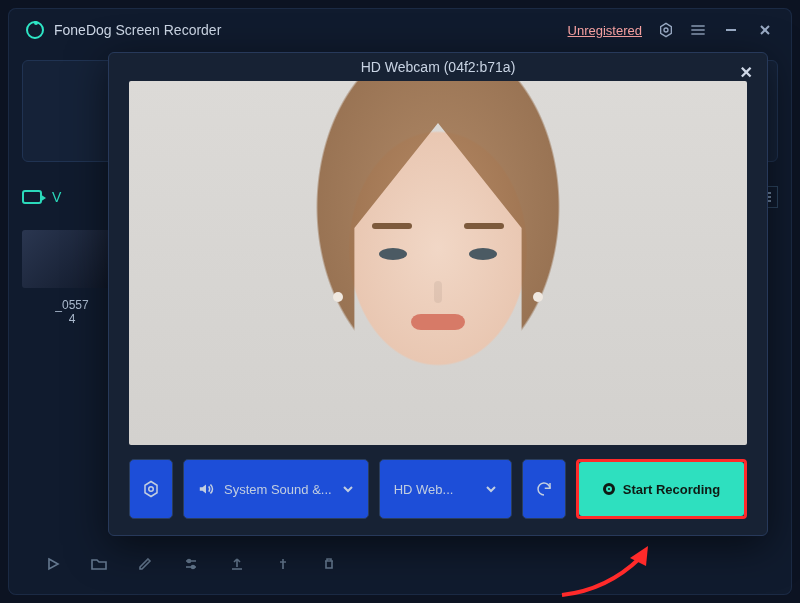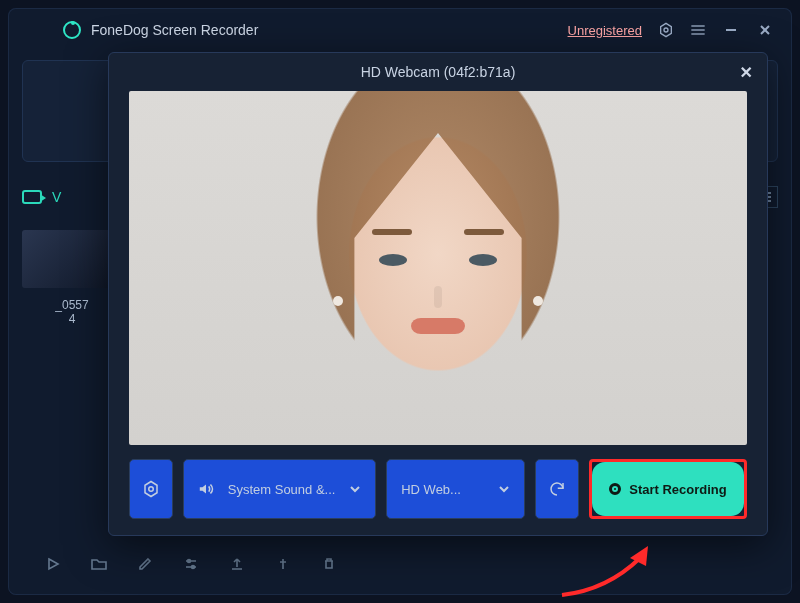--- a/index.html
+++ b/index.html
@@ -4,21 +4,21 @@
 <style>
   *{box-sizing:border-box;margin:0;padding:0;font-family:"Segoe UI",Arial,sans-serif;}
   html,body{background:#0c1322;}
   body{width:800px;height:603px;overflow:hidden;position:relative;}
 
   
   .window{
     position:absolute;inset:8px;border-radius:8px;
     background:#101b2e;box-shadow:0 0 0 1px #1b2a44 inset;
   }
-  .titlebar{height:44px;display:flex;align-items:center;padding:0 18px;color:#b9c6d9;margin-left:37px;}
+  .titlebar{height:44px;display:flex;align-items:center;padding:0 18px;color:#b9c6d9;}
   .brand-logo{width:18px;height:18px;border:2px solid #2ee6c6;border-radius:50%;margin-right:10px;position:relative;}
   .brand-logo::after{content:"";position:absolute;width:4px;height:4px;background:#2ee6c6;border-radius:50%;top:-2px;left:6px;}
   .brand-title{font-size:14px;color:#cdd7e6;}
   .title-right{margin-left:auto;display:flex;align-items:center;gap:16px;}
   .unregistered{color:#fca5a5;font-size:13px;text-decoration:underline;cursor:pointer;}
   .icn{width:16px;height:16px;display:inline-flex;align-items:center;justify-content:center;color:#9bacc6;}
   .win-btn{width:18px;height:18px;display:flex;align-items:center;justify-content:center;color:#9bacc6;cursor:pointer;}
 
   
   .bg-content{position:absolute;top:52px;left:14px;right:14px;bottom:14px;}
@@ -41,21 +41,21 @@
   .toolbar{position:absolute;left:22px;bottom:8px;display:flex;gap:28px;}
   .tb-btn{width:18px;height:18px;color:#64788f;display:flex;align-items:center;justify-content:center;cursor:pointer;}
 
   
   .modal{
     position:absolute;left:108px;top:52px;width:660px;height:484px;
     background:#172234;border:1px solid #27395a;border-radius:6px;
     display:flex;flex-direction:column;z-index:10;
     box-shadow:0 10px 40px rgba(0,0,0,.55);
   }
-  .m-title{height:38px;display:flex;align-items:center;justify-content:center;position:relative;color:#c8d3e3;font-size:14px;}
+  .m-title{height:28px;display:flex;align-items:center;justify-content:center;position:relative;color:#c8d3e3;font-size:14px;}
   .m-close{position:absolute;right:14px;top:10px;color:#cfd8e7;cursor:pointer;font-size:16px;font-weight:bold;}
   .preview{
     margin:0 20px;flex:1;border-radius:2px;overflow:hidden;
     background:
       radial-gradient(ellipse 160px 210px at 50% 46%, #f1d7c6 0%, #e9c7b2 55%, transparent 56%),
       linear-gradient(180deg,#dcdad7 0%,#d3d1ce 100%);
     position:relative;
   }
   
   .hair{position:absolute;left:50%;top:0;transform:translateX(-50%);width:380px;height:420px;
@@ -71,21 +71,21 @@
   .ear-l,.ear-r{position:absolute;top:58%;width:10px;height:10px;background:#efe8e0;border-radius:50%;}
   .ear-l{left:33%;} .ear-r{right:33%;}
 
   .m-controls{height:60px;margin:14px 20px 16px;display:flex;gap:10px;align-items:stretch;}
   .c-btn{background:#1d4ed8;border:1px solid #2a3e5e;border-radius:5px;display:flex;align-items:center;color:#c2cee0;cursor:pointer;}
   .c-sq{width:44px;justify-content:center;}
   .c-dd{flex:1;padding:0 14px;justify-content:space-between;gap:10px;}
   .c-dd .lbl{font-size:13px;white-space:nowrap;overflow:hidden;text-overflow:ellipsis;}
   .chev{width:12px;height:12px;}
   .record-wrap{border:3px solid #ff2a2a;border-radius:4px;}
-  .record{width:152px;height:100%;background:#2ee0bf;color:#0f1a14;border:none;border-radius:13px;display:flex;align-items:center;justify-content:center;gap:8px;font-size:13px;font-weight:600;cursor:pointer;}
+  .record{width:165px;height:100%;background:#2ee0bf;color:#0f1a14;border:none;border-radius:3px;display:flex;align-items:center;justify-content:center;gap:8px;font-size:13px;font-weight:600;cursor:pointer;}
   .rec-dot{width:12px;height:12px;border:3px solid #0f1a14;border-radius:50%;position:relative;}
   .rec-dot::after{content:"";position:absolute;inset:2px;background:#0f1a14;border-radius:50%;}
 
   
   .arrow{position:absolute;left:552px;top:540px;z-index:20;}
   .arrow svg{display:block;}
 
   svg{display:block;}
 </style>
 </head>

